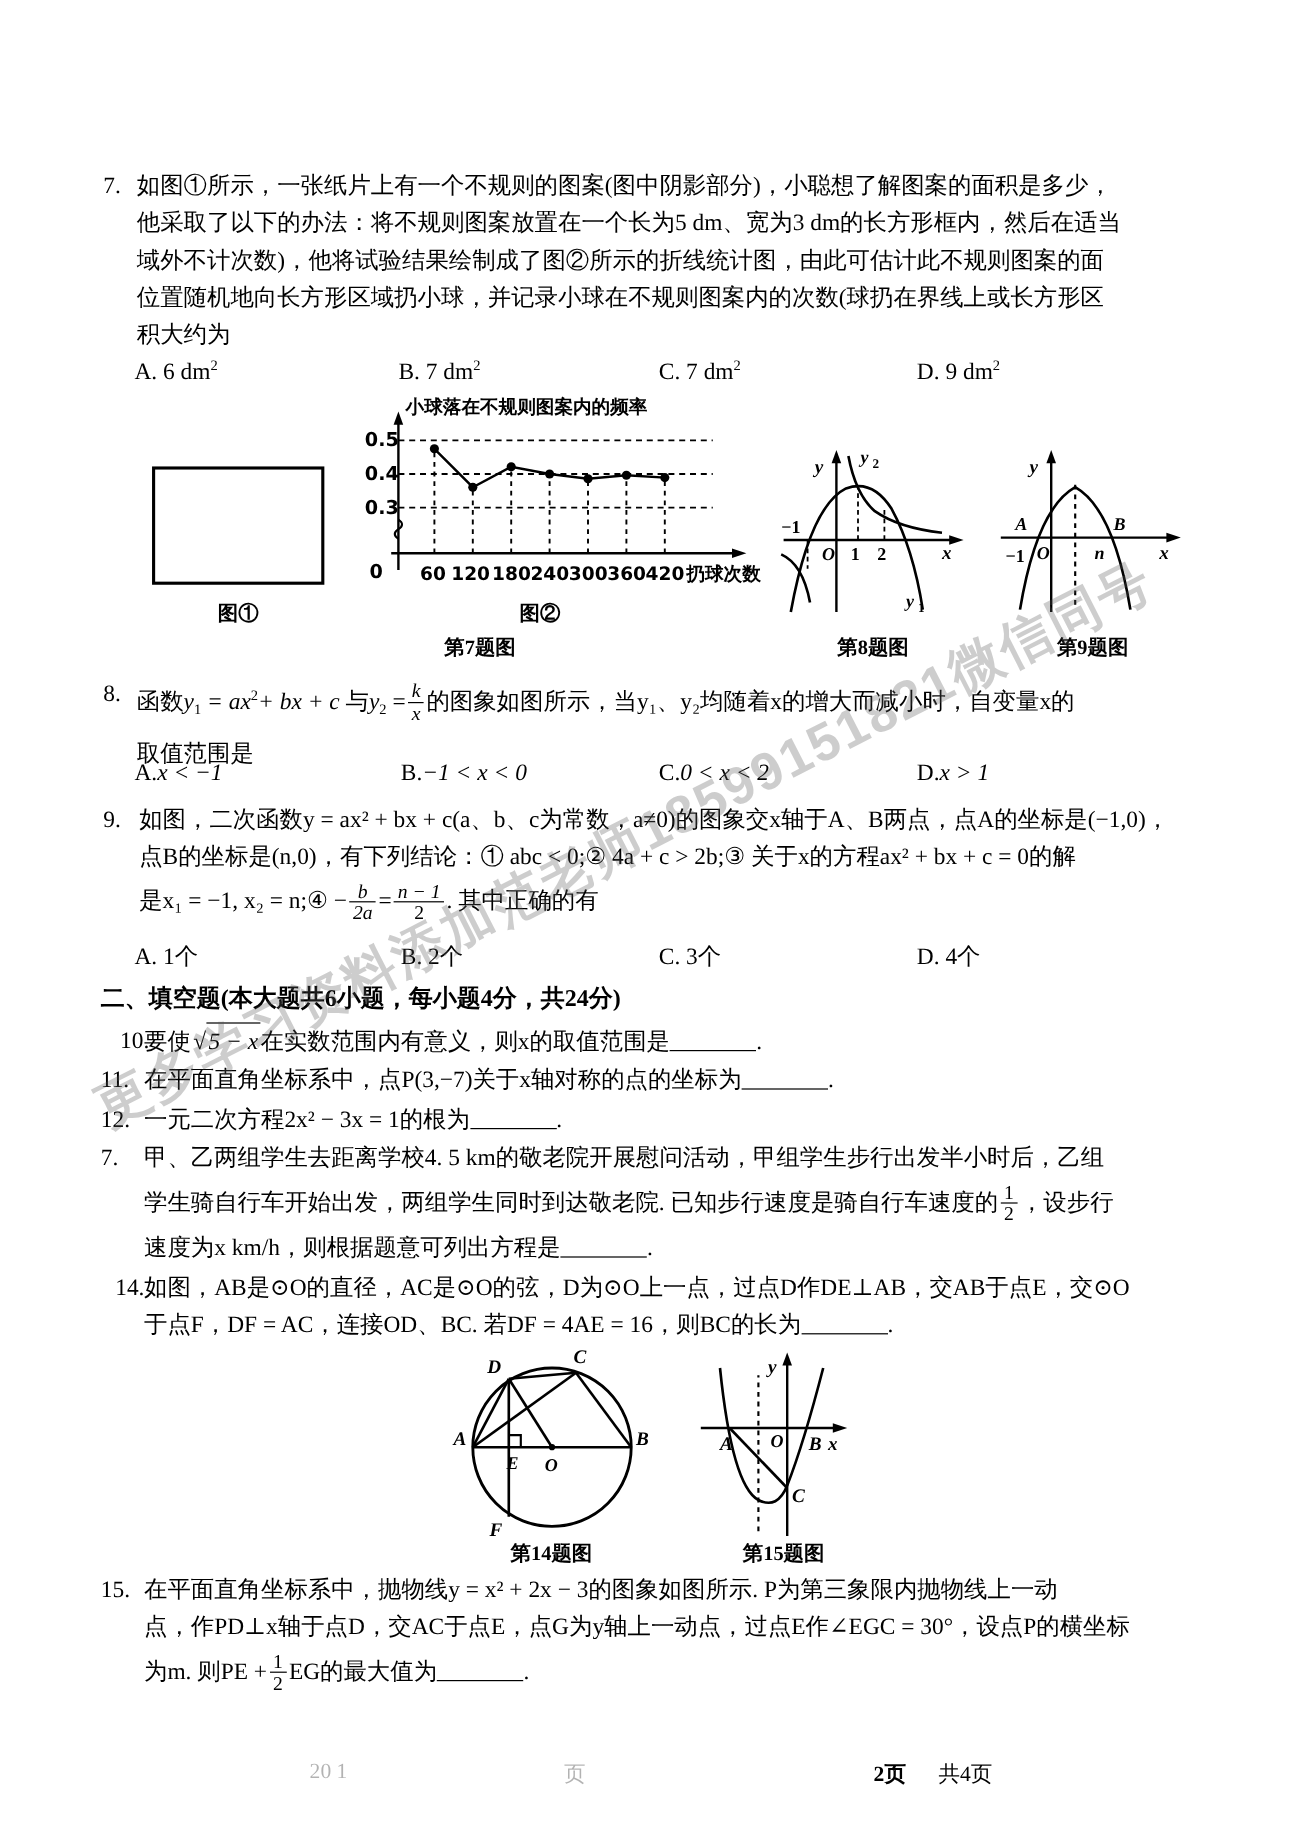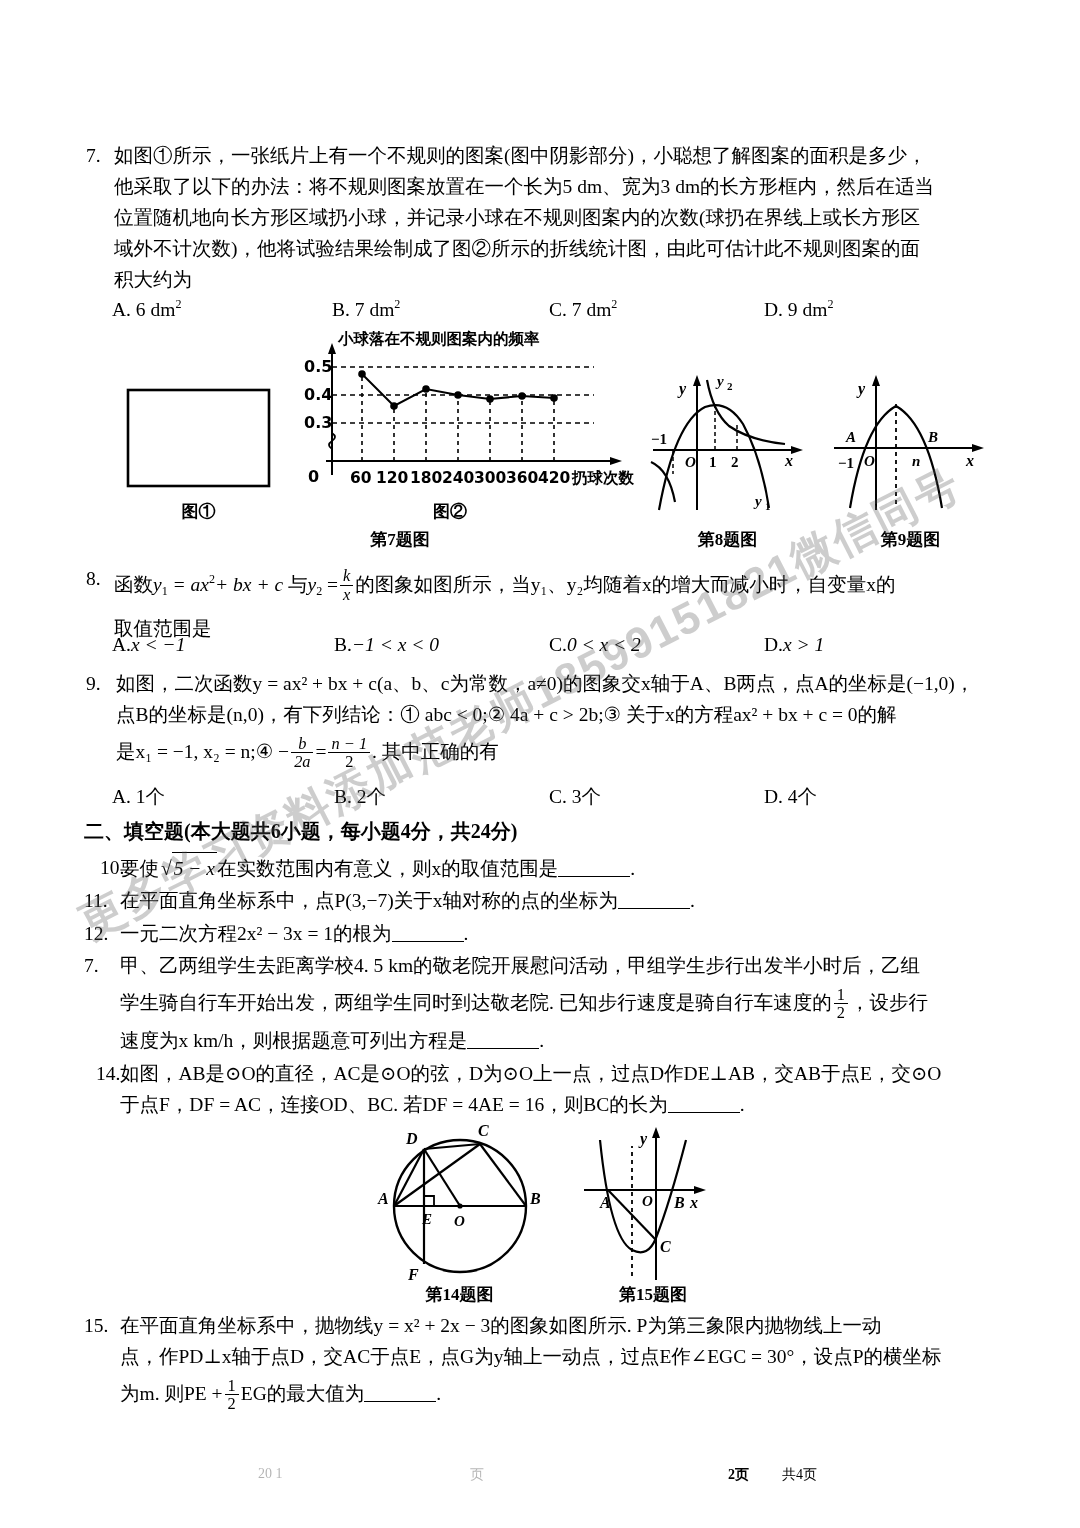--- a/index.html
+++ b/index.html
@@ -43,41 +43,41 @@
     margin:0 2px; position:relative; top:-1px;
   }
   .frac .num { display:block; padding:0 3px; }
   .frac .den { display:block; border-top:1.3px solid #000; padding:0 3px; }
   .sqrt { display:inline-block; position:relative; padding-left:2px;}
   .sqrt .rad { }
   .sqrt .body { border-top:1.3px solid #000; padding:0 2px; display:inline-block; }
   .blank { display:inline-block; width:72px; border-bottom:1.6px solid #000; height:1em; vertical-align:-2px;}
   .secthead { position:absolute; font-size:20px; font-weight:bold; }
   .figcap { position:absolute; font-size:17px; font-weight:bold; text-align:center; }
-  .footer { position:absolute; font-size:14px; }
+  .footer { position:absolute; font-size:18px; }
   .footer-faint { color:rgba(0,0,0,0.30); }
   svg { display:block; }
   .figbox { position:absolute; }
 </style>
 </head>
 <body>
 
 <div class="page">
 
   <div class="watermark">更多学习资料添加范老师18599151821微信同号</div>
 
   <div class="q" style="left:86px; top:140px; width:910px;">
     <div style="position:relative; padding-left:28px;">
       <span style="position:absolute; left:0; top:0;">7.</span>
       <div>如图①所示，一张纸片上有一个不规则的图案(图中阴影部分)，小聪想了解图案的面积是多少，</div>
       <div>
         <span>他采取了以下的办法：将不规则图案放置在一个长为</span><span>5 dm</span><span>、宽为</span><span>3 dm</span><span>的长方形框内，然后在适当</span>
       </div>
+      <div>域外不计次数)，他将试验结果绘制成了图②所示的折线统计图，由此可估计此不规则图案的面</div>
       <div>位置随机地向长方形区域扔小球，并记录小球在不规则图案内的次数(球扔在界线上或长方形区</div>
-      <div>域外不计次数)，他将试验结果绘制成了图②所示的折线统计图，由此可估计此不规则图案的面</div>
       <div>积大约为</div>
     </div>
   </div>
 
   <div class="opts" style="left:112px; top:297px; width:760px;">
     <div class="opt" style="width:220px;">
       <span>A.</span>
       <span>6 dm</span><sup>2</sup>
     </div>
     <div class="opt" style="width:217px;">

